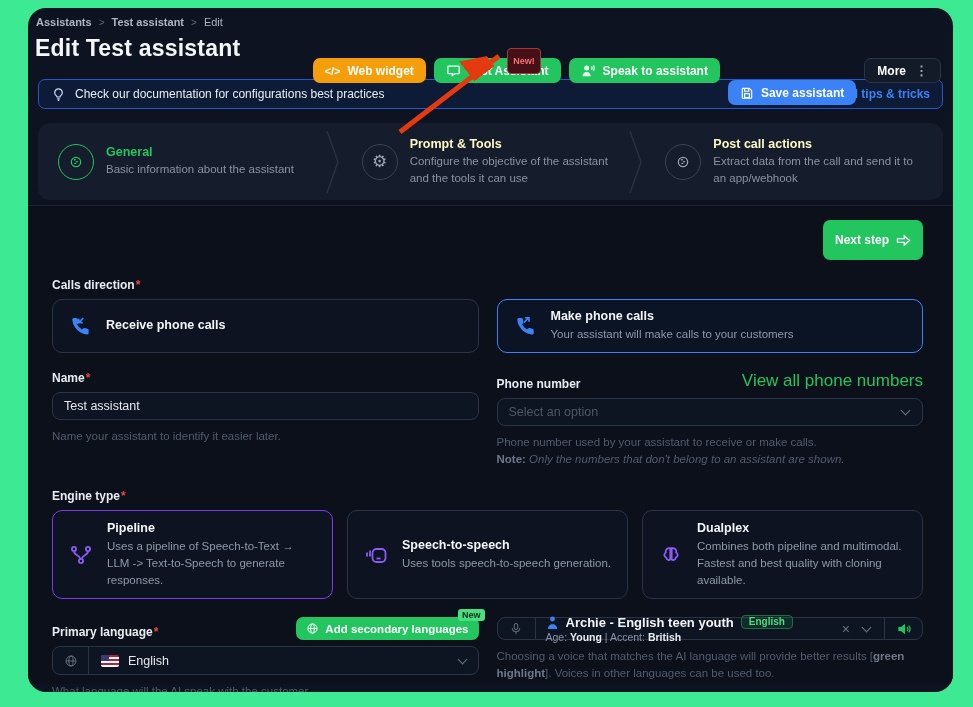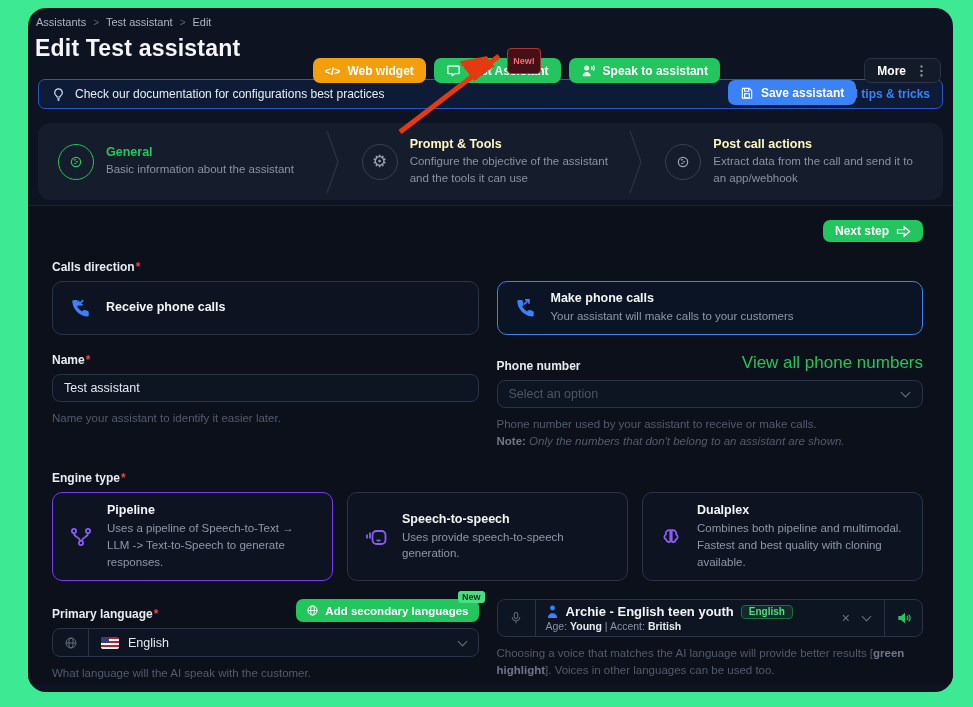--- a/index.html
+++ b/index.html
@@ -5,21 +5,21 @@
   * { margin:0; padding:0; box-sizing:border-box; }
   html,body { width:973px; height:707px; overflow:hidden; }
   body { background:#3ee994; font-family:"Liberation Sans", sans-serif; position:relative; }
   .page { position:absolute; left:28px; top:8px; width:925px; height:684px;
           background:#0d1320; border-radius:18px; overflow:hidden; padding-top:6px; }
 
   
   .header { position:relative; padding:0 12px 0 7px; }
   .breadcrumb { font-size:11px; color:#aeb6c2; display:flex; gap:7px; align-items:center; padding:2px 0 7px 1px;}
   .breadcrumb .sep { color:#5b6472; font-size:10px; }
-  .breadcrumb span[data-interactable="true"] { cursor:pointer; }
+  .breadcrumb span[data-interactable="true"] { cursor:pointer;font-weight:bold; }
   .title { font-size:23px; font-weight:700; color:#f5f7fa; letter-spacing:.2px; }
   .actions { position:absolute; right:12px; top:22px; display:flex; gap:8px; align-items:center; }
   .btn { display:flex; align-items:center; gap:7px; height:25px; padding:0 12px; border-radius:7px;
          font-size:12px; font-weight:700; color:#fff; border:none; cursor:pointer; position:relative; white-space:nowrap;}
   .btn-orange { background:#f59e0b; }
   .btn-green  { background:#22c55e; }
   .btn-blue   { background:#3b82f6;margin-top:44px; }
   .btn-dark   { background:#141b28; border:1px solid #2b3447; }
   .newbang { position:absolute; top:-10px; left:58%; background:#471018; border:1px solid #a33a3a;
              color:#f87171; font-size:9px; font-weight:700; padding:7px 5px; border-radius:4px; }
@@ -81,21 +81,21 @@
   .lang-select { cursor:pointer; display:flex; align-items:center; padding:0; height:29px; }
   .lang-globe-seg { width:36px; align-self:stretch; border-right:1px solid #2b3447; display:flex;
                     align-items:center; justify-content:center; color:#6b7280; flex:none;}
   .lang-main { display:flex; align-items:center; gap:9px; padding:0 12px; flex:1; }
   .flag { width:18px; height:12px; border-radius:2px; overflow:hidden; position:relative; flex:none;
           background:repeating-linear-gradient(#b22234 0 2px,#fff 2px 4px); }
   .flag::after { content:""; position:absolute; left:0; top:0; width:8px; height:6px; background:#3c3b6e; }
   .chev { width:7px; height:7px; border-right:1.5px solid #6b7280; border-bottom:1.5px solid #6b7280;
           transform:rotate(45deg); margin:-3px 2px 0 0; flex:none;}
 
-  .voice-select { background:#0e1522; border:1px solid #2b3447; border-radius:8px; height:38px;
+  .voice-select { background:#0e1522; border:1px solid #2b3447; border-radius:8px; height:23px;
                   display:flex; align-items:stretch; cursor:pointer; }
   .voice-seg { width:38px; flex:none; display:flex; align-items:center; justify-content:center; color:#6b7280; }
   .voice-seg.left { border-right:1px solid #2b3447; }
   .voice-seg.right { border-left:1px solid #2b3447; }
   .voice-main { flex:1; padding:3px 10px; display:flex; flex-direction:column; justify-content:center; }
   .voice-row1 { display:flex; align-items:center; gap:7px; }
   .voice-name { font-size:13px; font-weight:700; color:#f3f5f8; }
   .voice-badge { background:rgba(34,197,94,.13); border:1px solid #1e6e3e; color:#4ade80;
                  font-size:10px; font-weight:700; padding:0px 7px 1px; border-radius:4px; }
   .voice-meta { font-size:10.5px; color:#8b93a3; margin-top:1px; }
@@ -224,21 +224,21 @@
       <div>
         <div class="step-title" data-interactable="false">Post call actions</div>
         <div class="step-desc" data-interactable="false">Extract data from the call and send it to an app/webhook</div>
       </div>
     </div>
   </div>
 
   <div class="form" data-interactable="false">
 
     <div class="next-row">
-      <button class="btn btn-green" data-interactable="true" style="height:22px;">
+      <button class="btn btn-green" data-interactable="true" style="height:40px;">
         <span data-interactable="false">Next step</span>
         <span data-interactable="false">
           <svg width="15" height="13" viewBox="0 0 20 16" fill="none" stroke="#fff" stroke-width="1.8">
               <path d="M2 5.5h9V2l7 6-7 6v-3.5H2z"></path>
             </svg>
         </span>
       </button>
     </div>
 
     <div class="mt18">
@@ -319,21 +319,21 @@
         <div class="engine-card" data-interactable="true">
           <span data-interactable="false">
             <svg width="24" height="24" viewBox="0 0 24 24" fill="none" stroke="#8b5cf6" stroke-width="1.8">
                 <path d="M3 9.5v4M6 7.5v6"></path>
                 <rect x="8.5" y="6" width="13" height="13" rx="4"></rect>
                 <path d="M12.5 15.5h4"></path>
               </svg>
           </span>
           <div>
             <div class="card-title" data-interactable="false">Speech-to-speech</div>
-            <div class="card-desc" data-interactable="false">Uses provide speech-to-speech generation.</div>
+            <div class="card-desc" data-interactable="false">Uses tools speech-to-speech generation.</div>
           </div>
         </div>
         <div class="engine-card" data-interactable="true">
           <span data-interactable="false">
             <svg width="24" height="24" viewBox="0 0 24 24" fill="none" stroke="#8b5cf6" stroke-width="1.8">
                 <path d="M11.3 5.2c-3-.5-5.2 1.8-4.5 4.3-2 1-2 4.3.4 5.2.4 2.4 3.2 3.1 4.1 1.6z"></path>
                 <path d="M12.7 5.2c3-.5 5.2 1.8 4.5 4.3 2 1 2 4.3-.4 5.2-.4 2.4-3.2 3.1-4.1 1.6z"></path>
               </svg>
           </span>
           <div>

